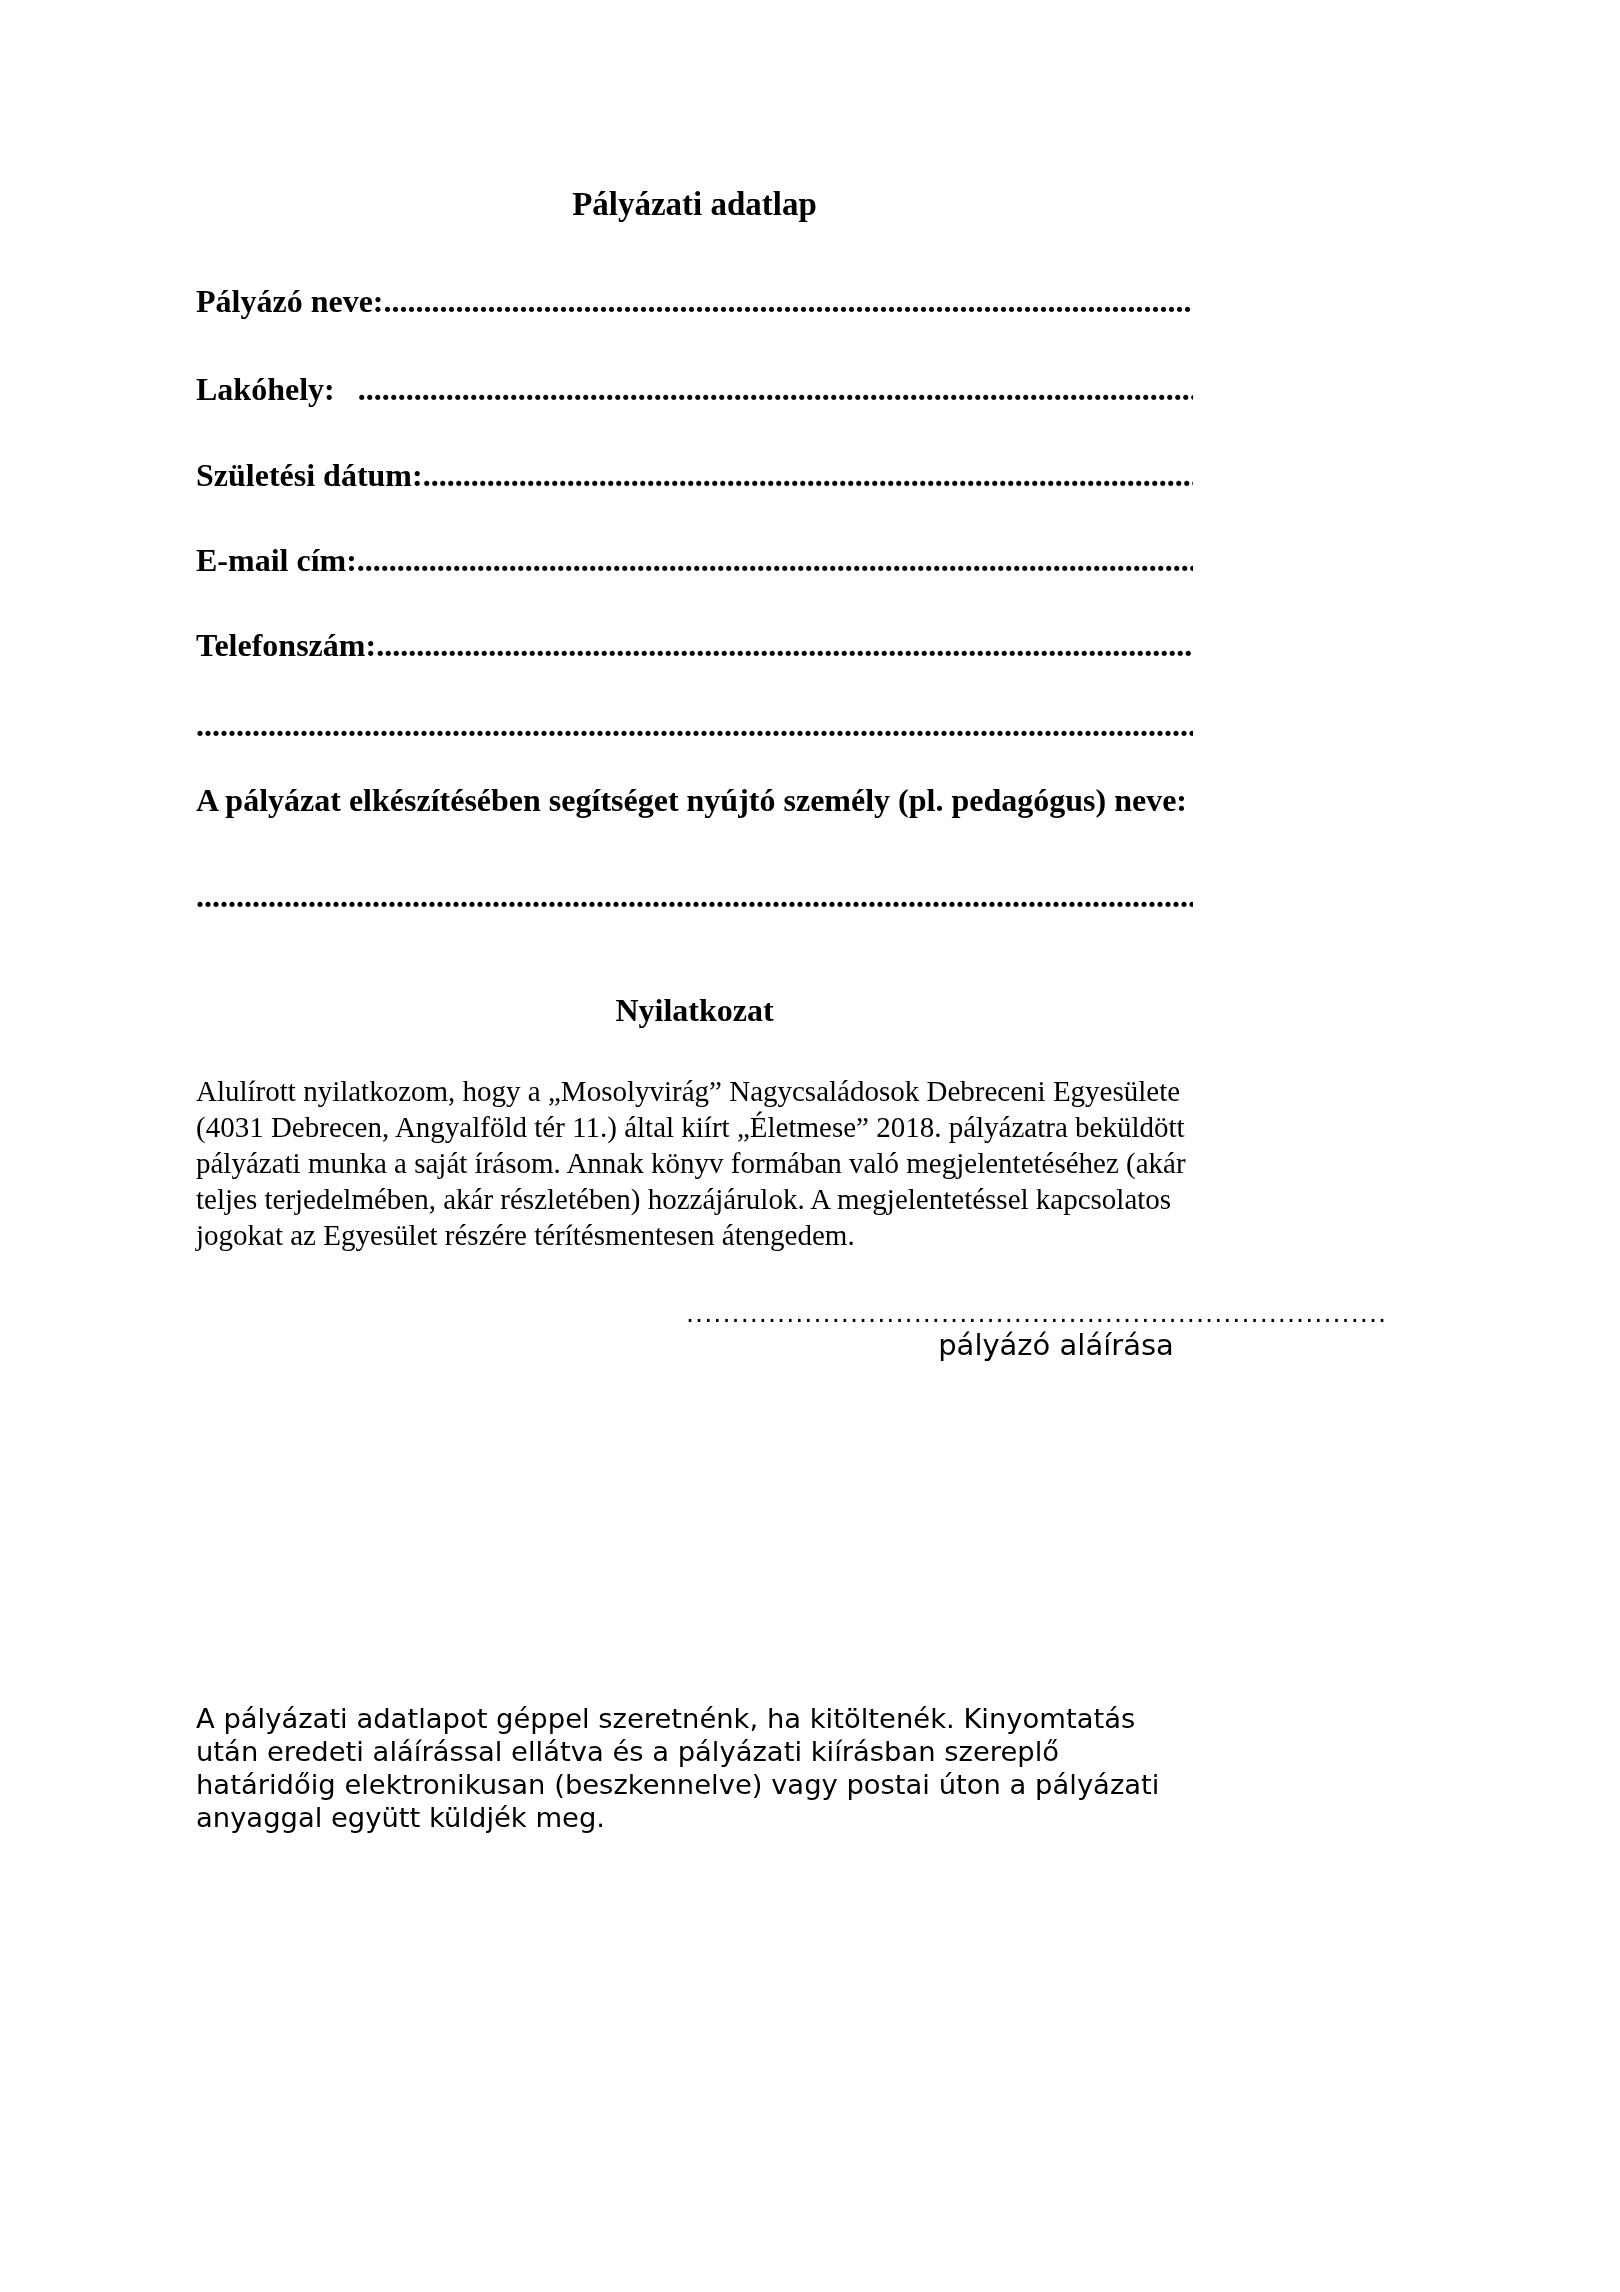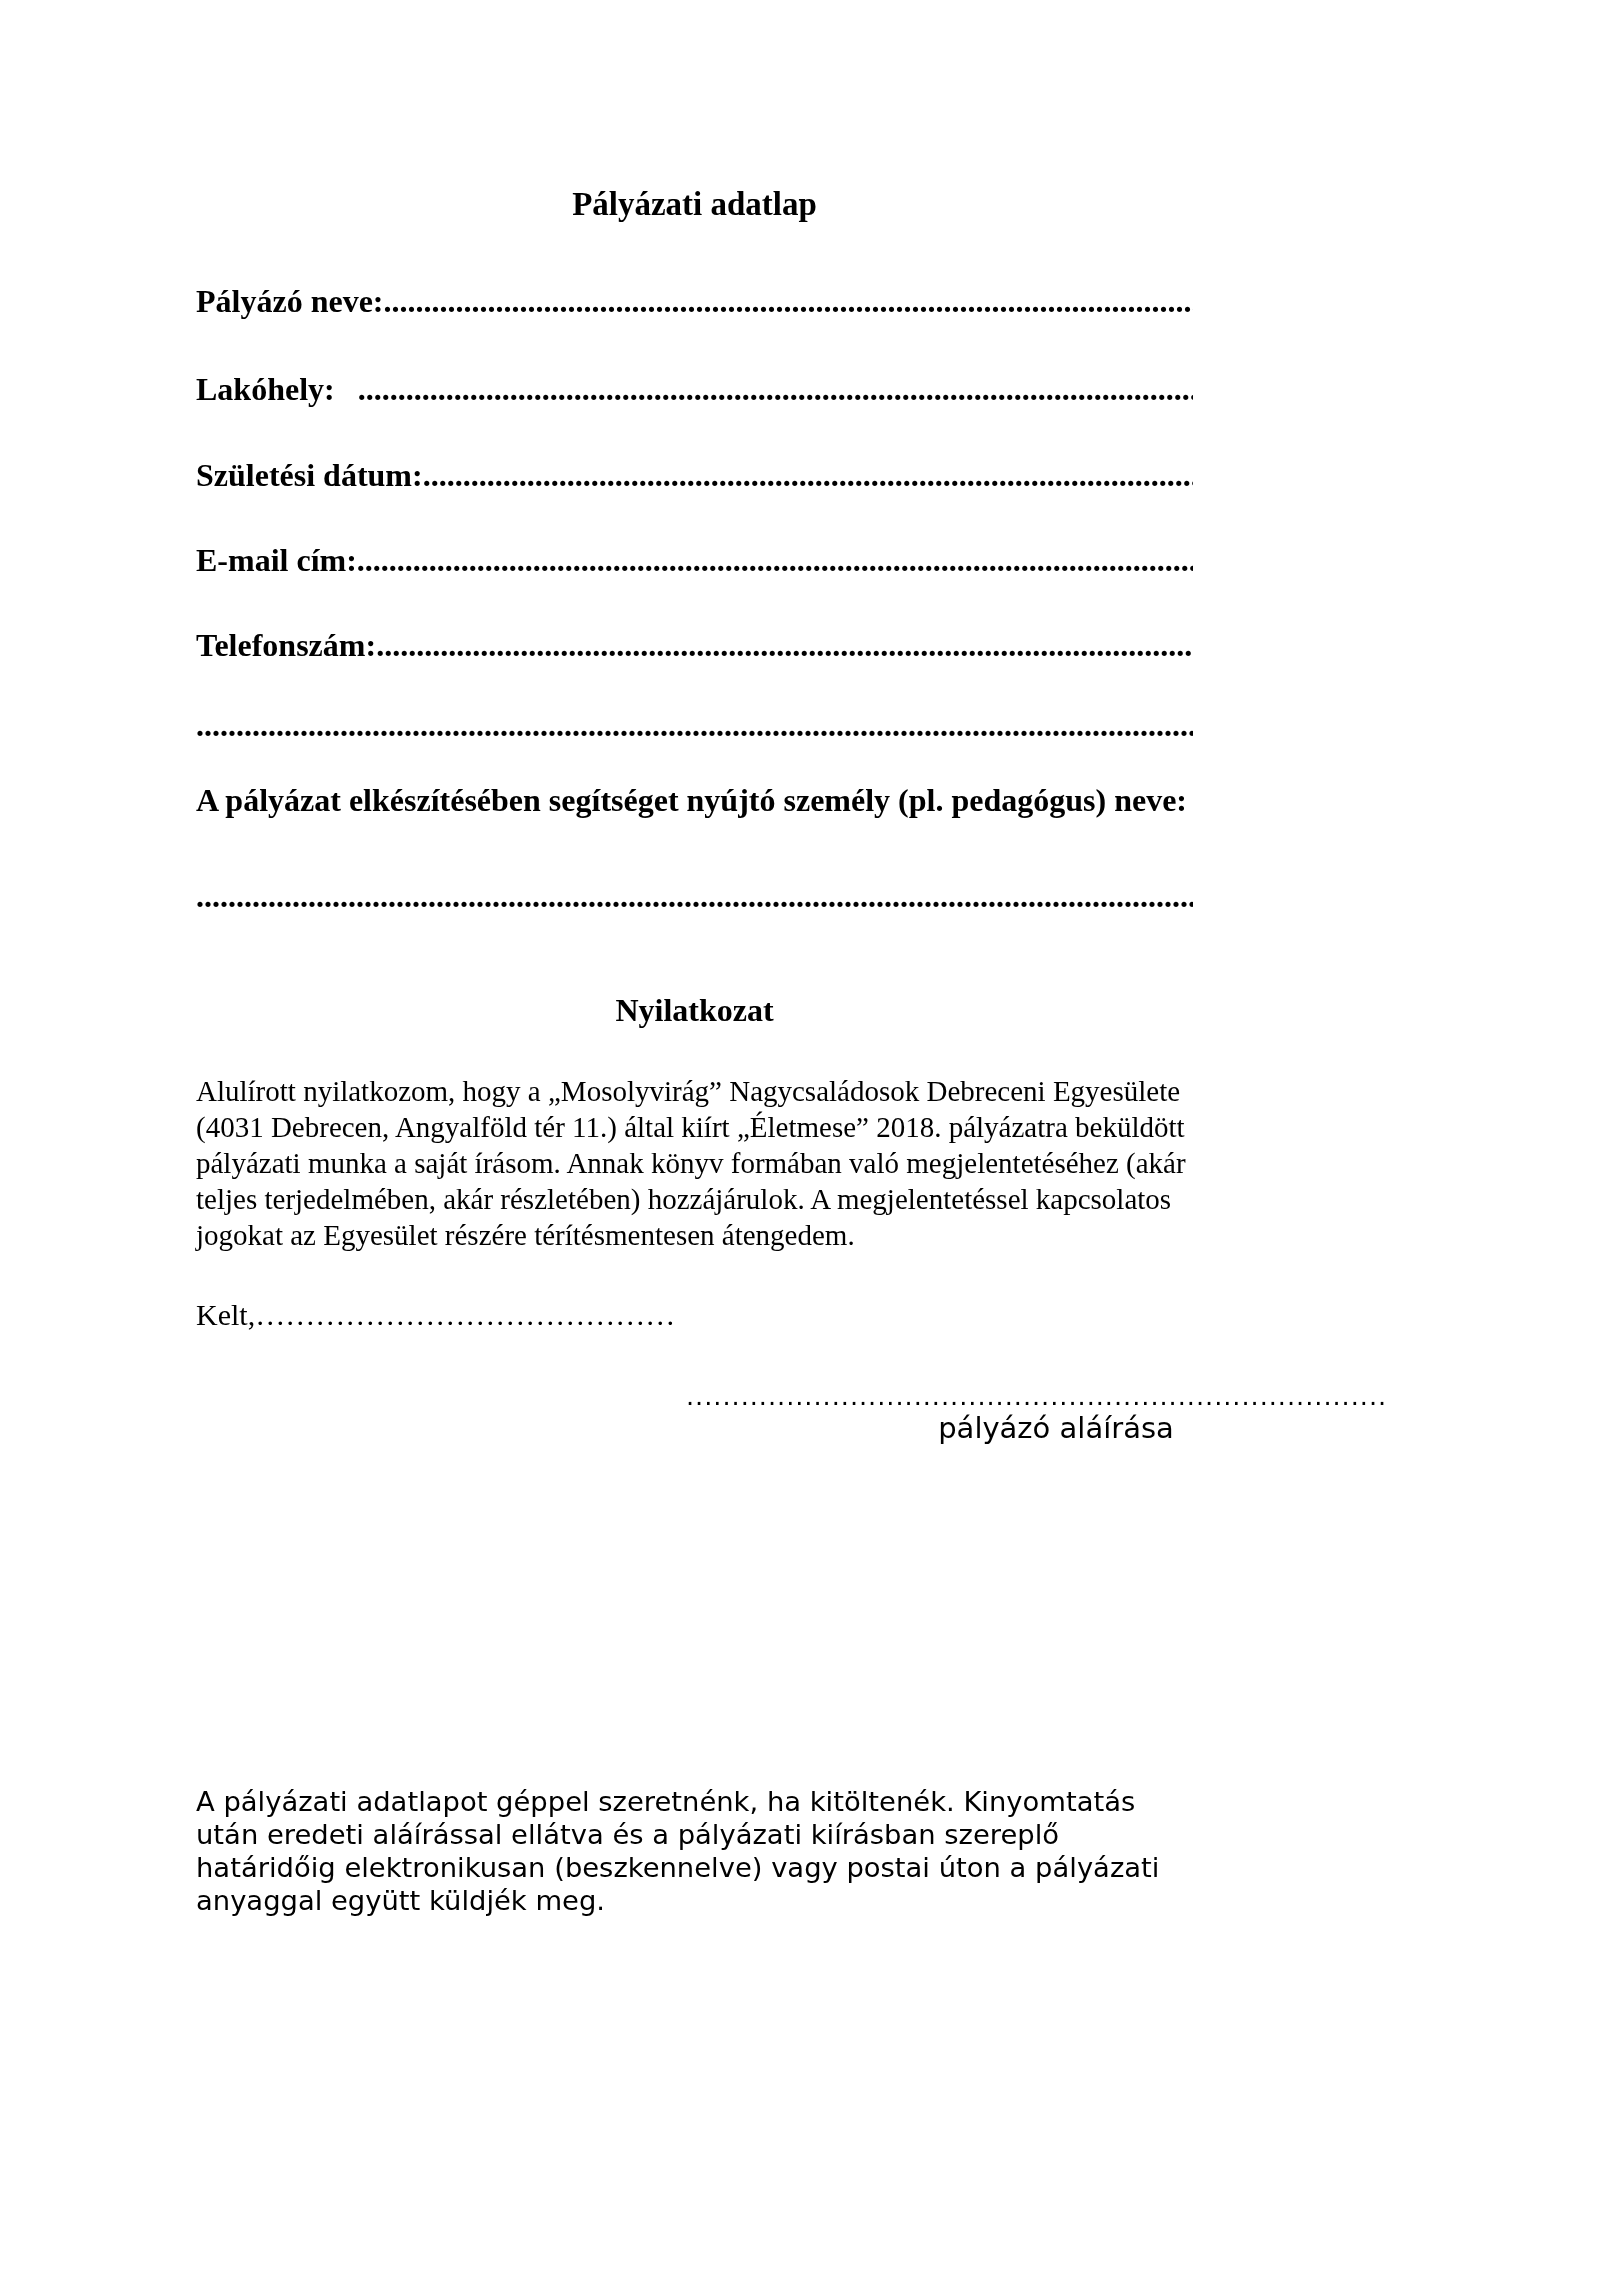--- a/index.html
+++ b/index.html
@@ -154,21 +154,20 @@
   <div class="dotted-blank db-1">....................................................................................................................................................................................</div>
 
   <p class="helper-para">A pályázat elkészítésében segítséget nyújtó személy (pl. pedagógus) neve:</p>
 
   <div class="dotted-blank db-2">....................................................................................................................................................................................</div>
 
   <h2 class="decl-heading">Nyilatkozat</h2>
 
   <p class="decl-body">Alulírott nyilatkozom, hogy a „Mosolyvirág” Nagycsaládosok Debreceni Egyesülete (4031 Debrecen, Angyalföld tér 11.) által kiírt „Életmese” 2018. pályázatra beküldött pályázati munka a saját írásom. Annak könyv formában való megjelentetéséhez (akár teljes terjedelmében, akár részletében) hozzájárulok. A megjelentetéssel kapcsolatos jogokat az Egyesület részére térítésmentesen átengedem.</p>
 
-  <div class="date-line">Kelt,……………………………………</div>
 
   <div class="signature-block">
     <div class="signature-dots">..............................................................................................................</div>
     <div class="signature-caption">pályázó aláírása</div>
   </div>
 
   <p class="footer-para">A pályázati adatlapot géppel szeretnénk, ha kitöltenék. Kinyomtatás után eredeti aláírással ellátva és a pályázati kiírásban szereplő határidőig elektronikusan (beszkennelve) vagy postai úton a pályázati anyaggal együtt küldjék meg.</p>
 
 </div>
 

